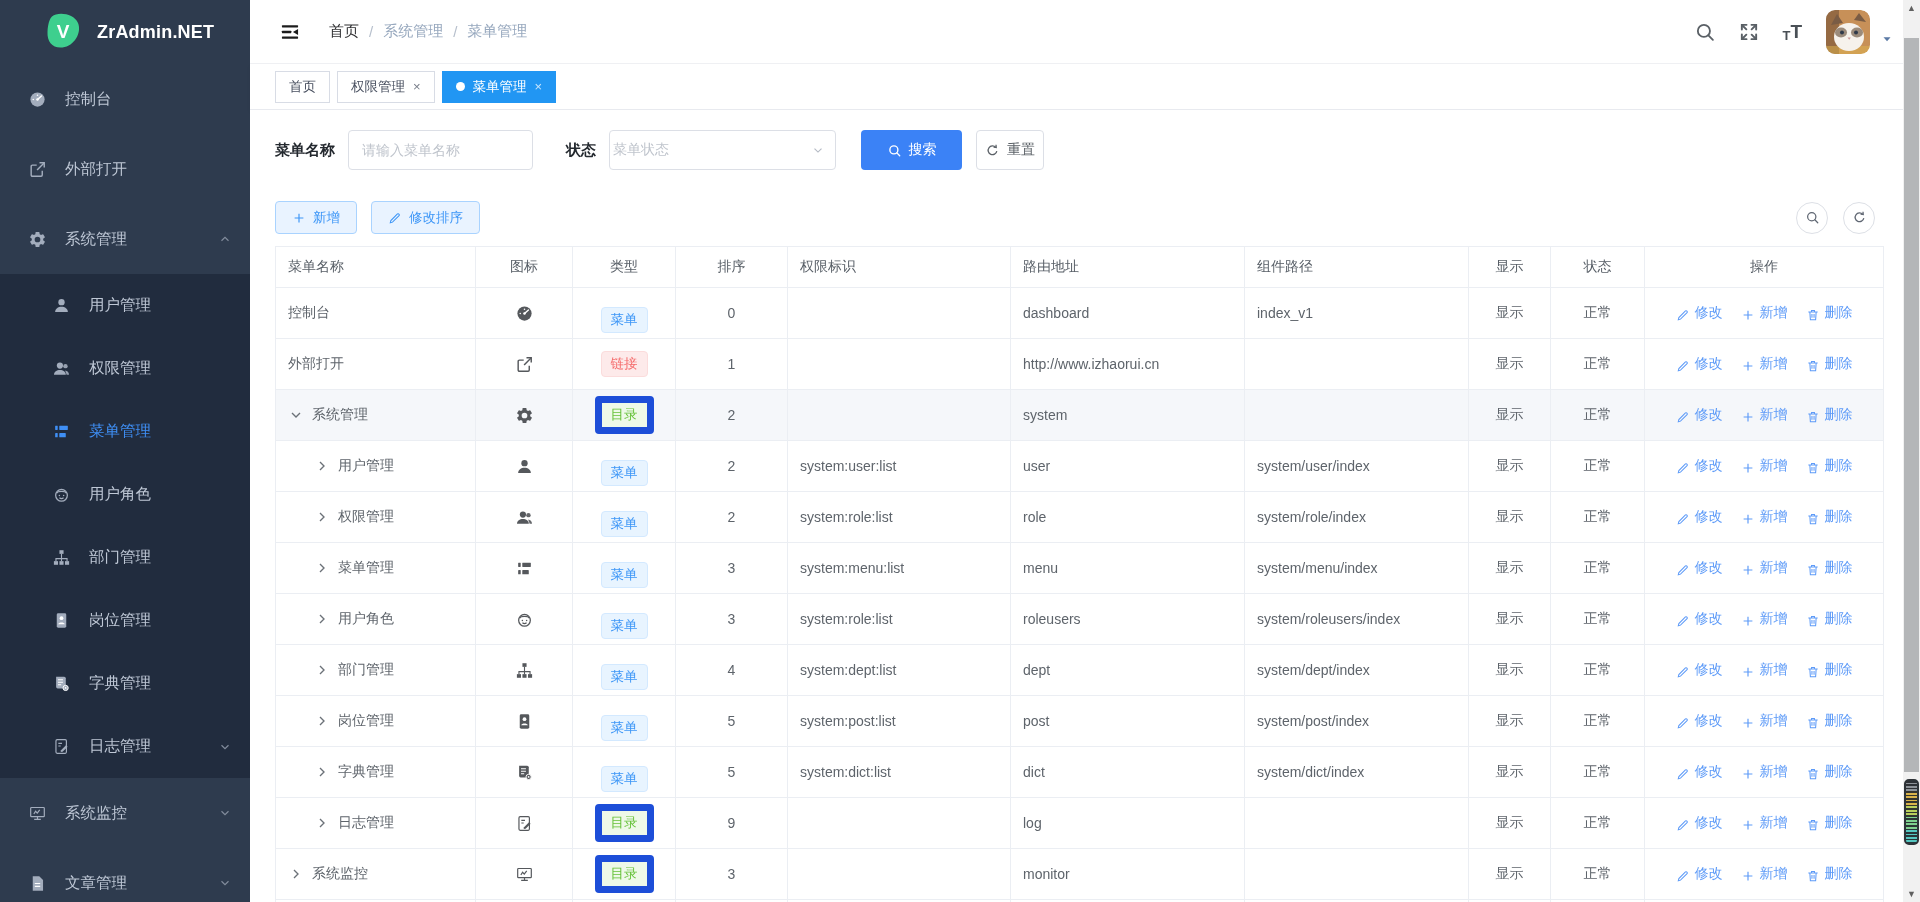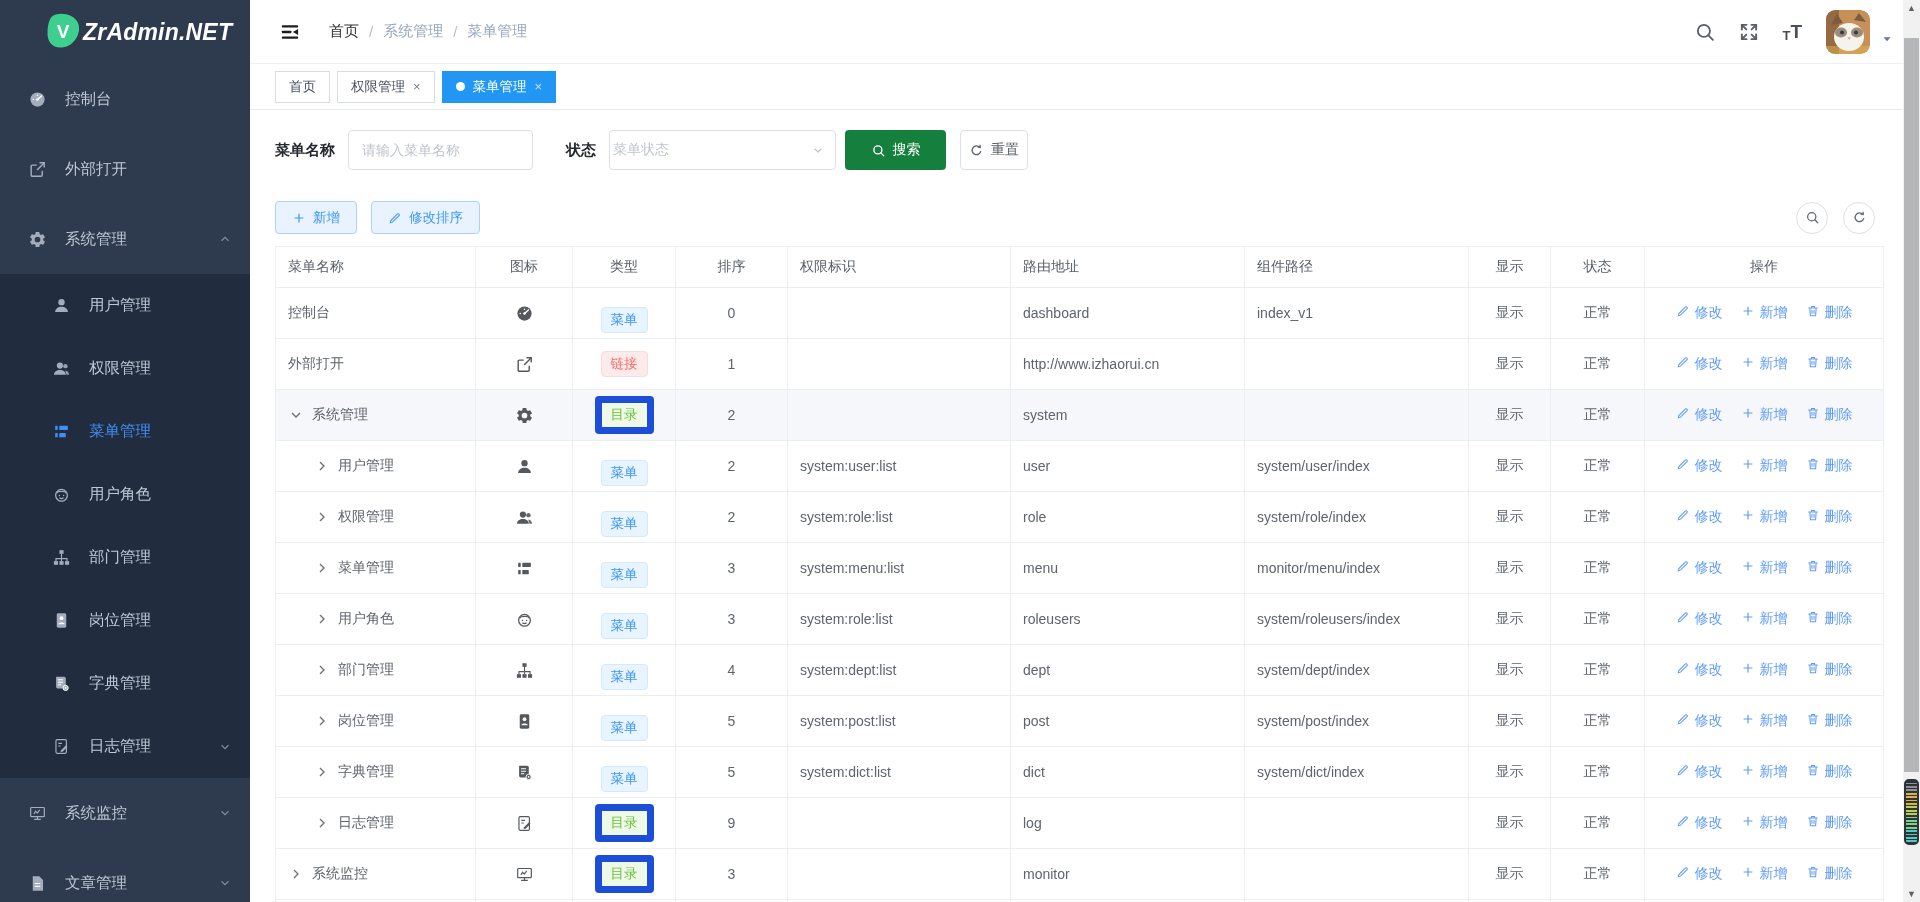--- a/index.html
+++ b/index.html
@@ -4,21 +4,21 @@
 <style>
   * { margin:0; padding:0; box-sizing:border-box; }
   html,body { width:1920px; height:902px; overflow:hidden; background:#fff;
               font-family:"Liberation Sans","DejaVu Sans",sans-serif; }
   body { display:flex; }
 
   
   .sidebar { width:250px; height:100%; background:#2e3b4e; flex:0 0 250px; display:flex; flex-direction:column; }
   .logo-row { height:64px; display:flex; align-items:center; padding-left:43px; cursor:pointer; }
   .logo-blob { width:40px; height:42px; }
-  .logo-text { color:#fff; font-size:23px; font-weight:bold; letter-spacing:.2px;font-style:italic; }
+  .logo-text { color:#fff; font-size:18px; font-weight:bold; margin-left:14px; letter-spacing:.2px; }
   .side-menu { flex:1; overflow:hidden; }
   .side-item { height:70px; display:flex; align-items:center; padding-left:28px; position:relative;
                color:#bfc8d6; font-size:15.5px; cursor:pointer; }
   .side-item.sub { height:63px; background:#212c3e; padding-left:52px; }
   .side-item .s-icon { width:19px; height:19px; flex:0 0 19px; color:#a3adbd; margin-right:18px; }
   .side-item .s-icon svg { width:100%; height:100%; display:block; }
   .side-item.active { color:#3f8ff5; }
   .side-item.active .s-icon { color:#3f8ff5; }
   .side-chevron { position:absolute; right:18px; width:14px; height:14px; color:#828c9c; }
   .side-chevron svg { width:100%; height:100%; }
@@ -63,21 +63,21 @@
              font-size:14px; color:#606266; outline:none; }
   .f-input::placeholder { color:#bfc4cc; }
   .f-select { width:227px; height:40px; border:1px solid #dcdfe6; border-radius:4px; padding:0 3px;
               font-size:14px; color:#bfc4cc; display:flex; align-items:center; cursor:pointer; position:relative; }
   .f-select .sel-chevron { position:absolute; right:10px; width:14px; height:14px; color:#b4bac4; }
   .f-select .sel-chevron svg{width:100%;height:100%;}
   .btn { height:40px; border-radius:4px; font-size:14px; display:inline-flex; align-items:center;
          justify-content:center; cursor:pointer; border:1px solid transparent; }
   .btn .b-icon { width:15px; height:15px; margin-right:7px; }
   .btn .b-icon svg { width:100%; height:100%; display:block; }
-  .btn-primary { background:#15803d; color:#fff; width:101px; margin-left:9px; }
+  .btn-primary { background:#3b82f6; color:#fff; width:101px; margin-left:25px; }
   .btn-plain { background:#fff; color:#5b6167; border-color:#dcdfe6; width:68px; margin-left:14px; }
 
   
   .toolbar-row { display:flex; align-items:center; margin-top:31px; width:1608px; }
   .btn-soft { height:33px; background:#e9f3ff; border:1px solid #a9d3ff; color:#3d96f7; border-radius:4px;
               font-size:13.5px; padding:0 16px; display:inline-flex; align-items:center; cursor:pointer; }
   .btn-soft + .btn-soft { margin-left:14px; }
   .btn-soft .b-icon { width:14px; height:14px; margin-right:7px; }
   .btn-soft .b-icon svg { width:100%; height:100%; display:block; }
   .tool-circles { margin-left:auto; margin-right:8px; display:flex; }
@@ -97,21 +97,21 @@
   .row-arrow { width:16px; height:16px; color:#6b7178; margin-right:8px; flex:0 0 16px; cursor:pointer; }
   .row-arrow svg { width:100%; height:100%; display:block; }
   .row-arrow.none { visibility:hidden; margin-right:0; width:0; flex:0 0 0; }
   .t-icon { width:19px; height:19px; display:inline-block; color:#55585c; vertical-align:middle; }
   .t-icon svg { width:100%; height:100%; display:block; }
   .tag { display:inline-block; min-width:40px; padding:5px 9px; border-radius:4px; font-size:13.5px; line-height:1; }
   .tag-menu { background:#e8f4ff; color:#3d96f7; border:1px solid #d3e9ff;margin-top:14px; }
   .tag-directory { background:#eef9e8; color:#67c23a; border:7px solid #1d4ed8; }
   .tag-link { background:#fdeaea; color:#f56c6c; border:1px solid #fbdcdc; }
   .ops { display:flex; justify-content:center; }
-  .op-link { color:#5e9bf8; display:inline-flex; align-items:flex-start; cursor:pointer; margin:0 9px; font-size:14px; }
+  .op-link { color:#5e9bf8; display:inline-flex; align-items:flex-end; cursor:pointer; margin:0 9px; font-size:14px; }
   .op-link .o-icon { width:14px; height:14px; margin-right:5px; }
   .op-link .o-icon svg { width:100%; height:100%; display:block; }
 
   
   .scrollbar { position:fixed; top:0; right:0; width:17px; height:902px; background:#f1f1f1; z-index:50; }
   .sb-arrow { position:absolute; left:0; width:17px; height:16px; color:#606060; font-size:9px; text-align:center; line-height:16px; cursor:pointer; }
   .sb-arrow.up { top:0; }
   .sb-arrow.down { bottom:0; }
   .sb-thumb { position:absolute; top:38px; left:1px; width:15px; height:734px; background:#b4b6b8; cursor:pointer; }
   .sb-marker { position:absolute; top:779px; left:1px; width:15px; height:66px; border-radius:5px;
@@ -687,21 +687,21 @@
             <td class="ac"><span class="t-icon"><svg viewBox="0 0 24 24" fill="currentColor">
                   <rect x="4" y="4.6" width="3.2" height="5.4" rx=".6"></rect>
                   <rect x="9.2" y="4.6" width="10.8" height="5.4" rx=".6"></rect>
                   <rect x="4" y="14" width="3.2" height="5.4" rx=".6"></rect>
                   <rect x="9.2" y="14" width="8.2" height="5.4" rx=".6"></rect>
                 </svg></span></td>
             <td class="ac"><span class="tag tag-menu">菜单</span></td>
             <td class="ac">3</td>
             <td class="al">system:menu:list</td>
             <td class="al">menu</td>
-            <td class="al">monitor/menu/index</td>
+            <td class="al">system/menu/index</td>
             <td class="ac">显示</td>
             <td class="ac">正常</td>
             <td class="ac">
               <div class="ops">
                 <span class="op-link"><span class="o-icon">
                     <svg viewBox="0 0 24 24" fill="none" stroke="currentColor" stroke-width="1.8">
                       <path d="M4 20l.9-3.7L16.2 5a1.4 1.4 0 0 1 2 0l.8.8a1.4 1.4 0 0 1 0 2L7.7 19.1z"></path>
                     </svg>
                   </span>修改</span>
                 <span class="op-link"><span class="o-icon">

